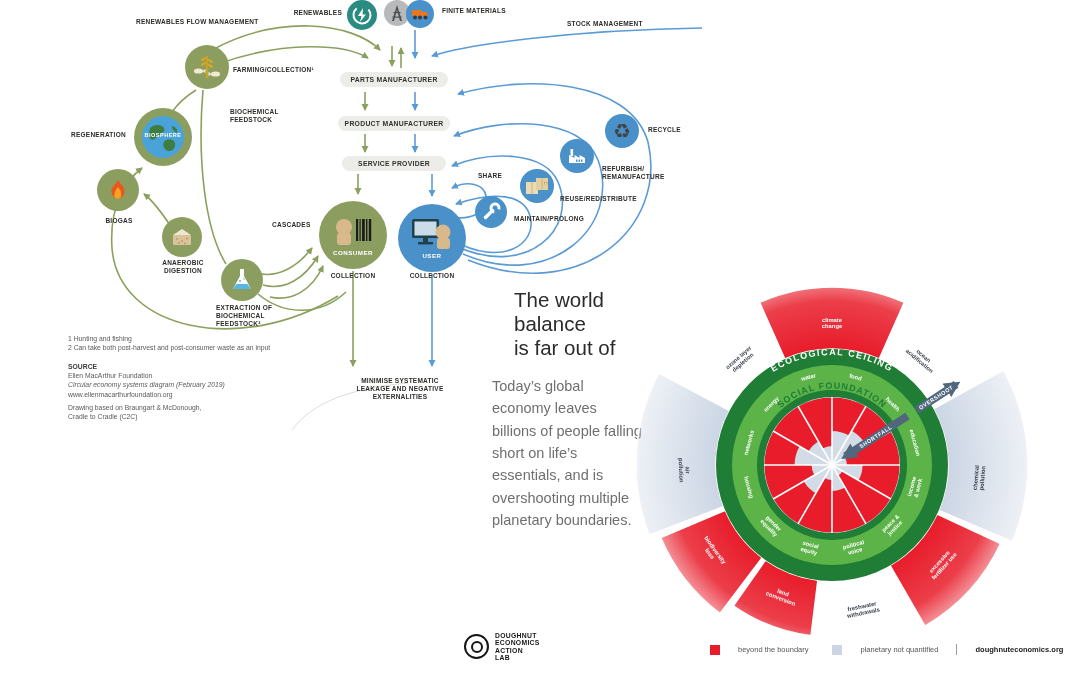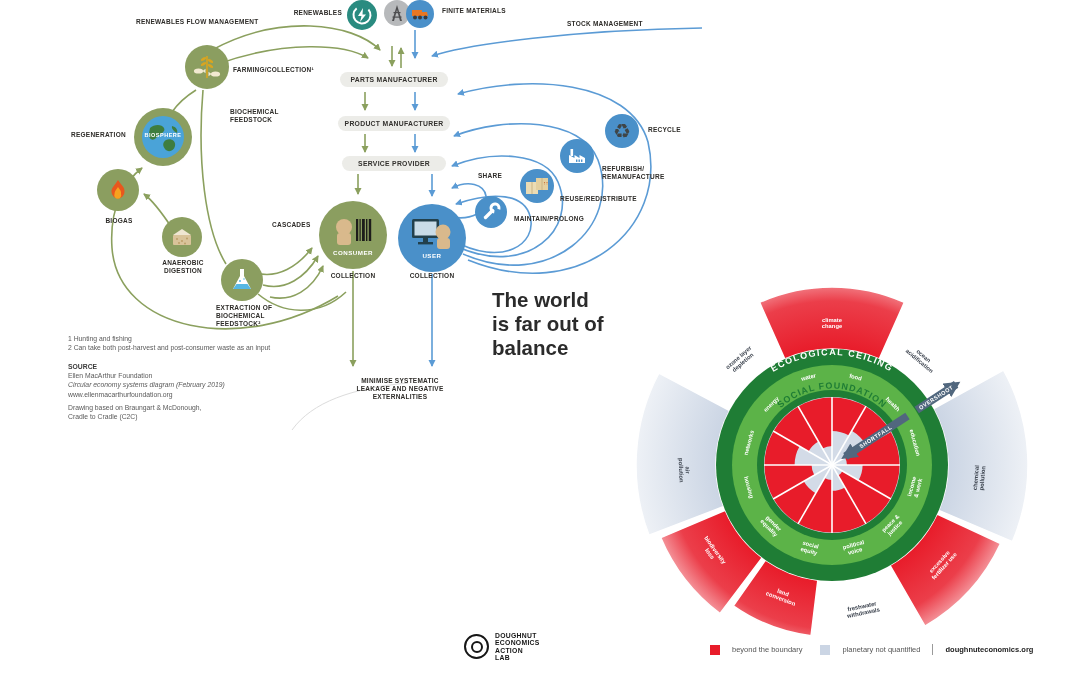--- a/index.html
+++ b/index.html
@@ -12,25 +12,25 @@
         flex-direction:column;}
   .pill{position:absolute;background:#ecece8;border-radius:9px;height:15px;display:flex;
         align-items:center;justify-content:center;font-weight:700;font-size:6.8px;color:#33312e;
         letter-spacing:.3px;}
   .olive{background:#8B9E60;}
   .blue{background:#4A90C9;}
   .teal{background:#2A8B80;}
   .gray{background:#B7B9BB;}
   .ctext{position:absolute;width:100%;text-align:center;font-weight:700;color:#fff;
          letter-spacing:.5px;}
-  .title-line{font-weight:700;font-size:20.5px;line-height:1.18;color:#2b2b2b;}
+  .title-line{font-weight:400;font-size:20.5px;line-height:1.18;color:#2b2b2b;margin-left:22px;}
   #headline-body{font-size:14.5px;line-height:1.55;color:#6f6f6f;width:152px;}
   .foot{position:absolute;font-size:6.8px;line-height:1.35;color:#5a5a5a;}
   .src-h{font-weight:700;color:#3a3a3a;}
-  .legend-row{position:absolute;display:flex;align-items:center;gap:12px;font-size:7.5px;color:#555;}
+  .legend-row{position:absolute;display:flex;align-items:center;gap:18px;font-size:7.5px;color:#555;}
   .sw{width:10px;height:10px;display:inline-block;}
   .lg-div{width:1px;height:11px;background:#9a9a9a;}
   .lg-site{font-weight:700;color:#222;}
   .deal{position:absolute;display:flex;align-items:center;}
   .ring{width:21px;height:21px;border:2.5px solid #161616;border-radius:50%;display:flex;
         align-items:center;justify-content:center;}
   .ring-in{width:8px;height:8px;border:2.5px solid #161616;border-radius:50%;}
   .deal-tx{margin-left:6px;font-weight:800;font-size:6.8px;line-height:1.1;color:#161616;
            letter-spacing:.3px;}
 </style>
@@ -245,22 +245,23 @@
     <div class="src-h">SOURCE</div>
     <div>Ellen MacArthur Foundation</div>
     <div style="font-style:italic">Circular economy systems diagram (February 2019)</div>
     <div>www.ellenmacarthurfoundation.org</div>
     <div style="margin-top:4px">Drawing based on Braungart &amp; McDonough,</div>
     <div>Cradle to Cradle (C2C)</div>
   </div>
 
   <div class="abs" style="left:492px;top:288px;width:180px">
     <div class="title-line">The world</div>
+    <div class="title-line">balance</div>
     <div class="title-line">is far out of</div>
-    <div class="title-line">balance</div>
+    <div id="headline-body" style="margin-top:14px">Today’s global economy leaves billions of people falling short on life’s essentials, and is overshooting multiple planetary boundaries.</div>
   </div>
 
   <svg id="dough" class="abs" style="left:630px;top:273px" width="460" height="372" viewBox="0 0 460 372">
     <defs>
       <radialGradient id="gR" gradientUnits="userSpaceOnUse" cx="202" cy="192" r="200">
         <stop offset="0.58" stop-color="#E81C2A"></stop>
         <stop offset="0.82" stop-color="#E81C2A" stop-opacity="0.85"></stop>
         <stop offset="1" stop-color="#E81C2A" stop-opacity="0.25"></stop>
       </radialGradient>
       <radialGradient id="gB" gradientUnits="userSpaceOnUse" cx="202" cy="192" r="200">

